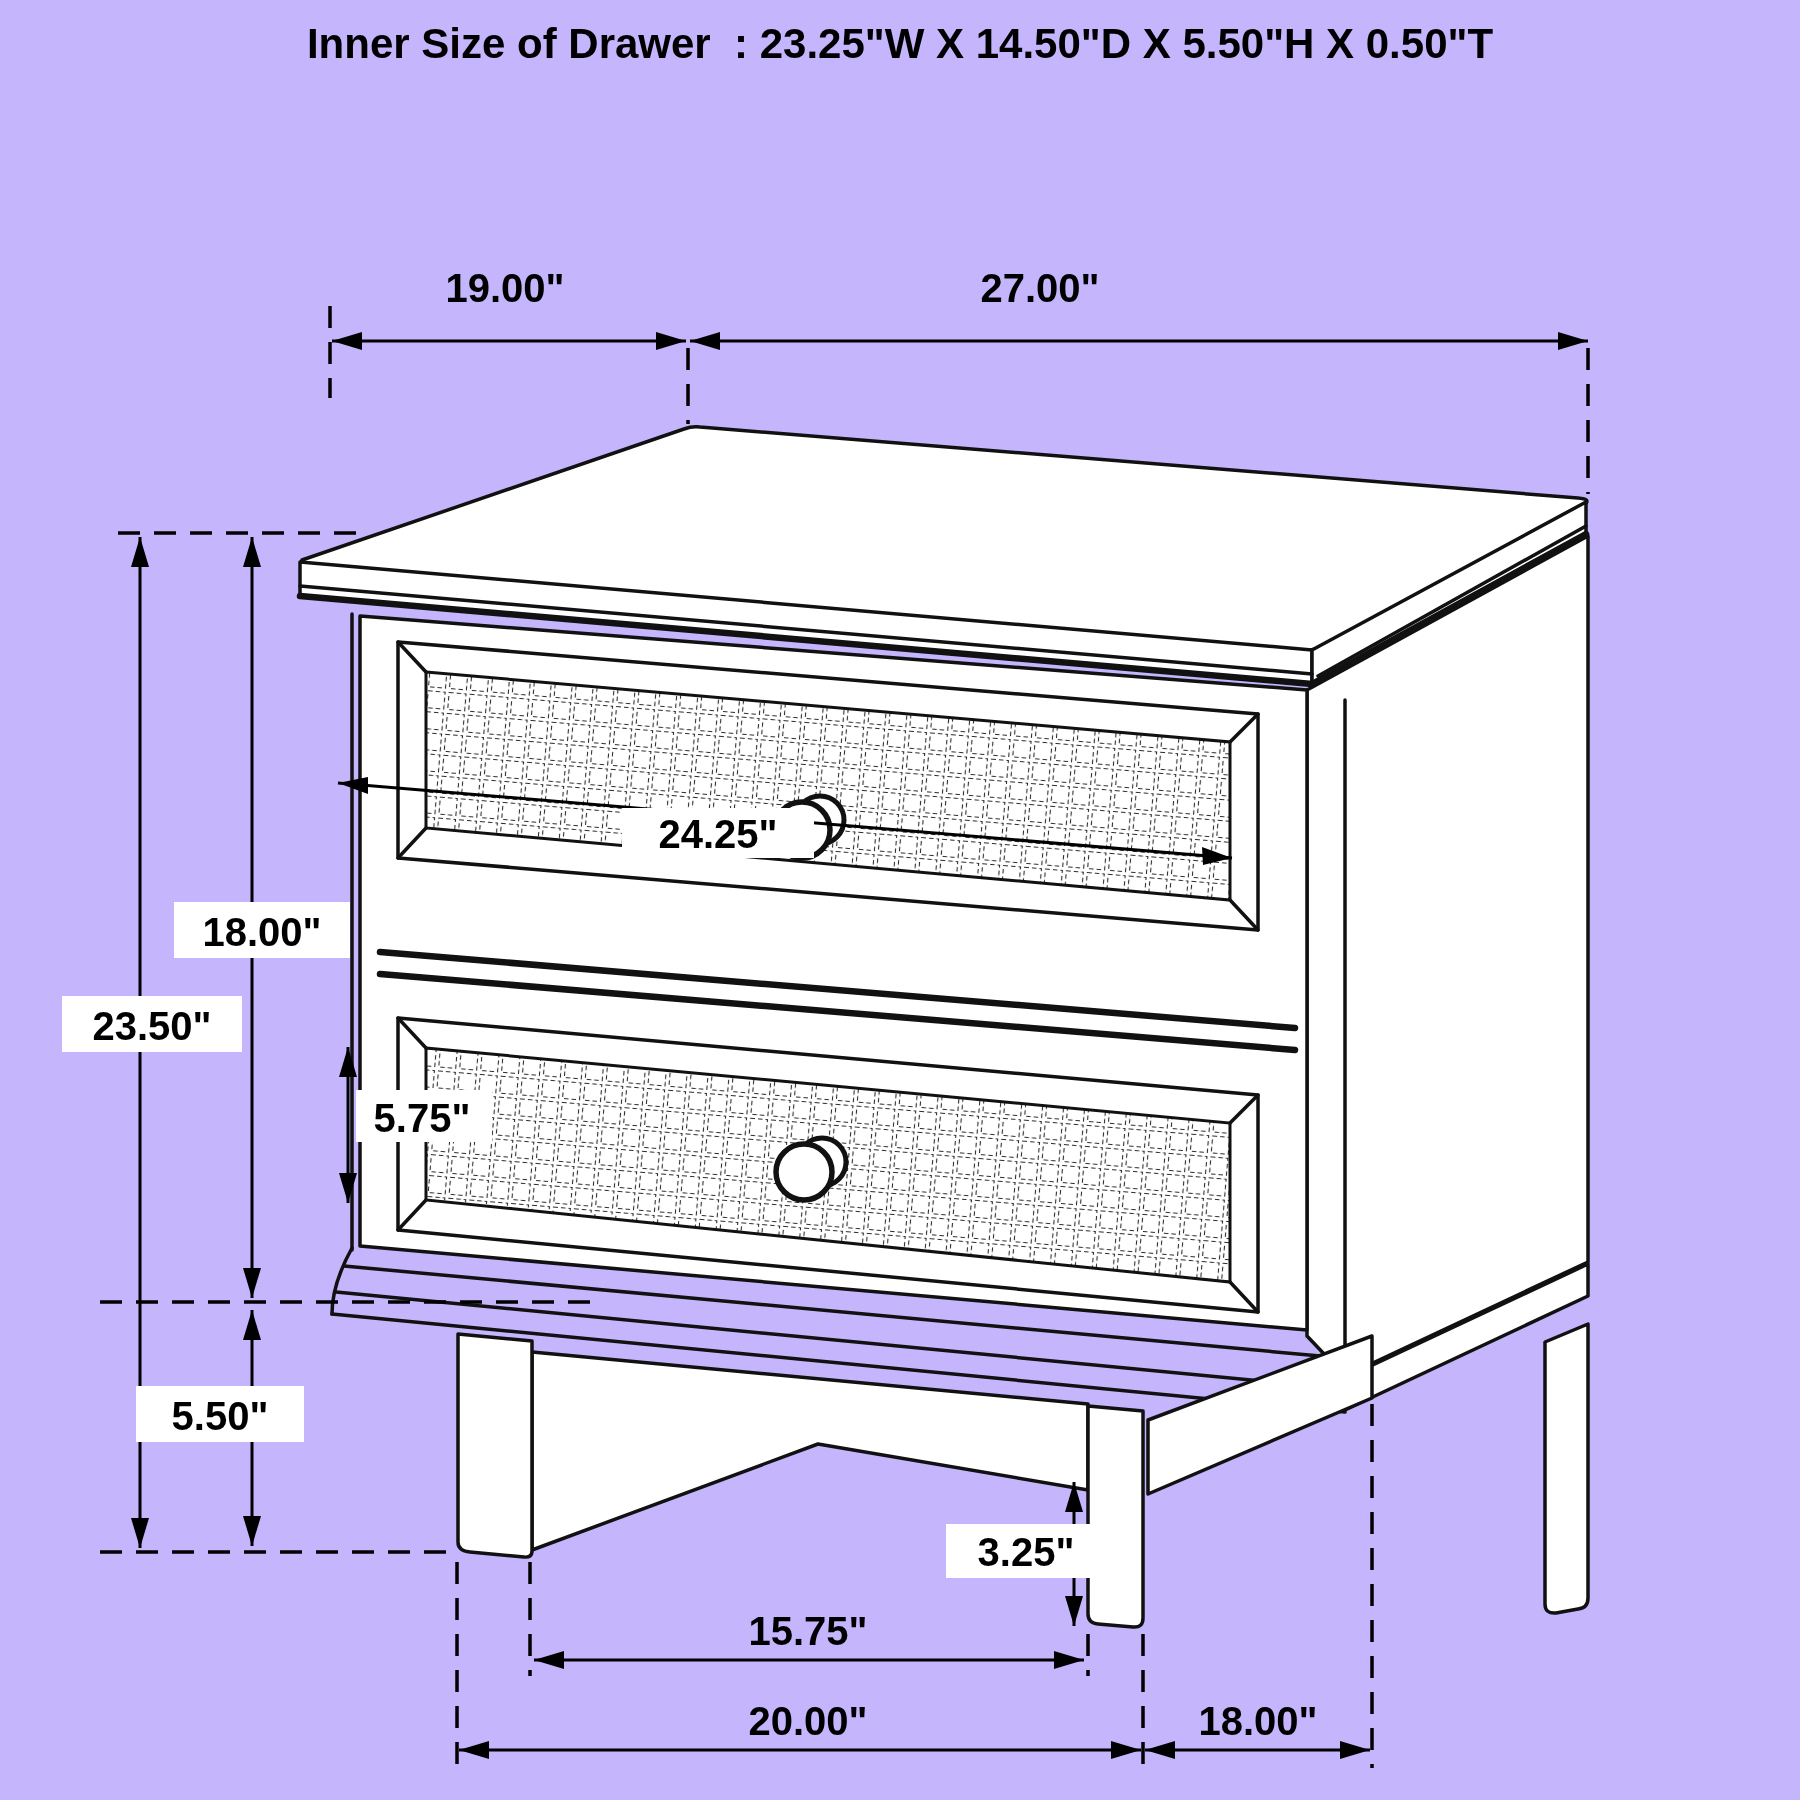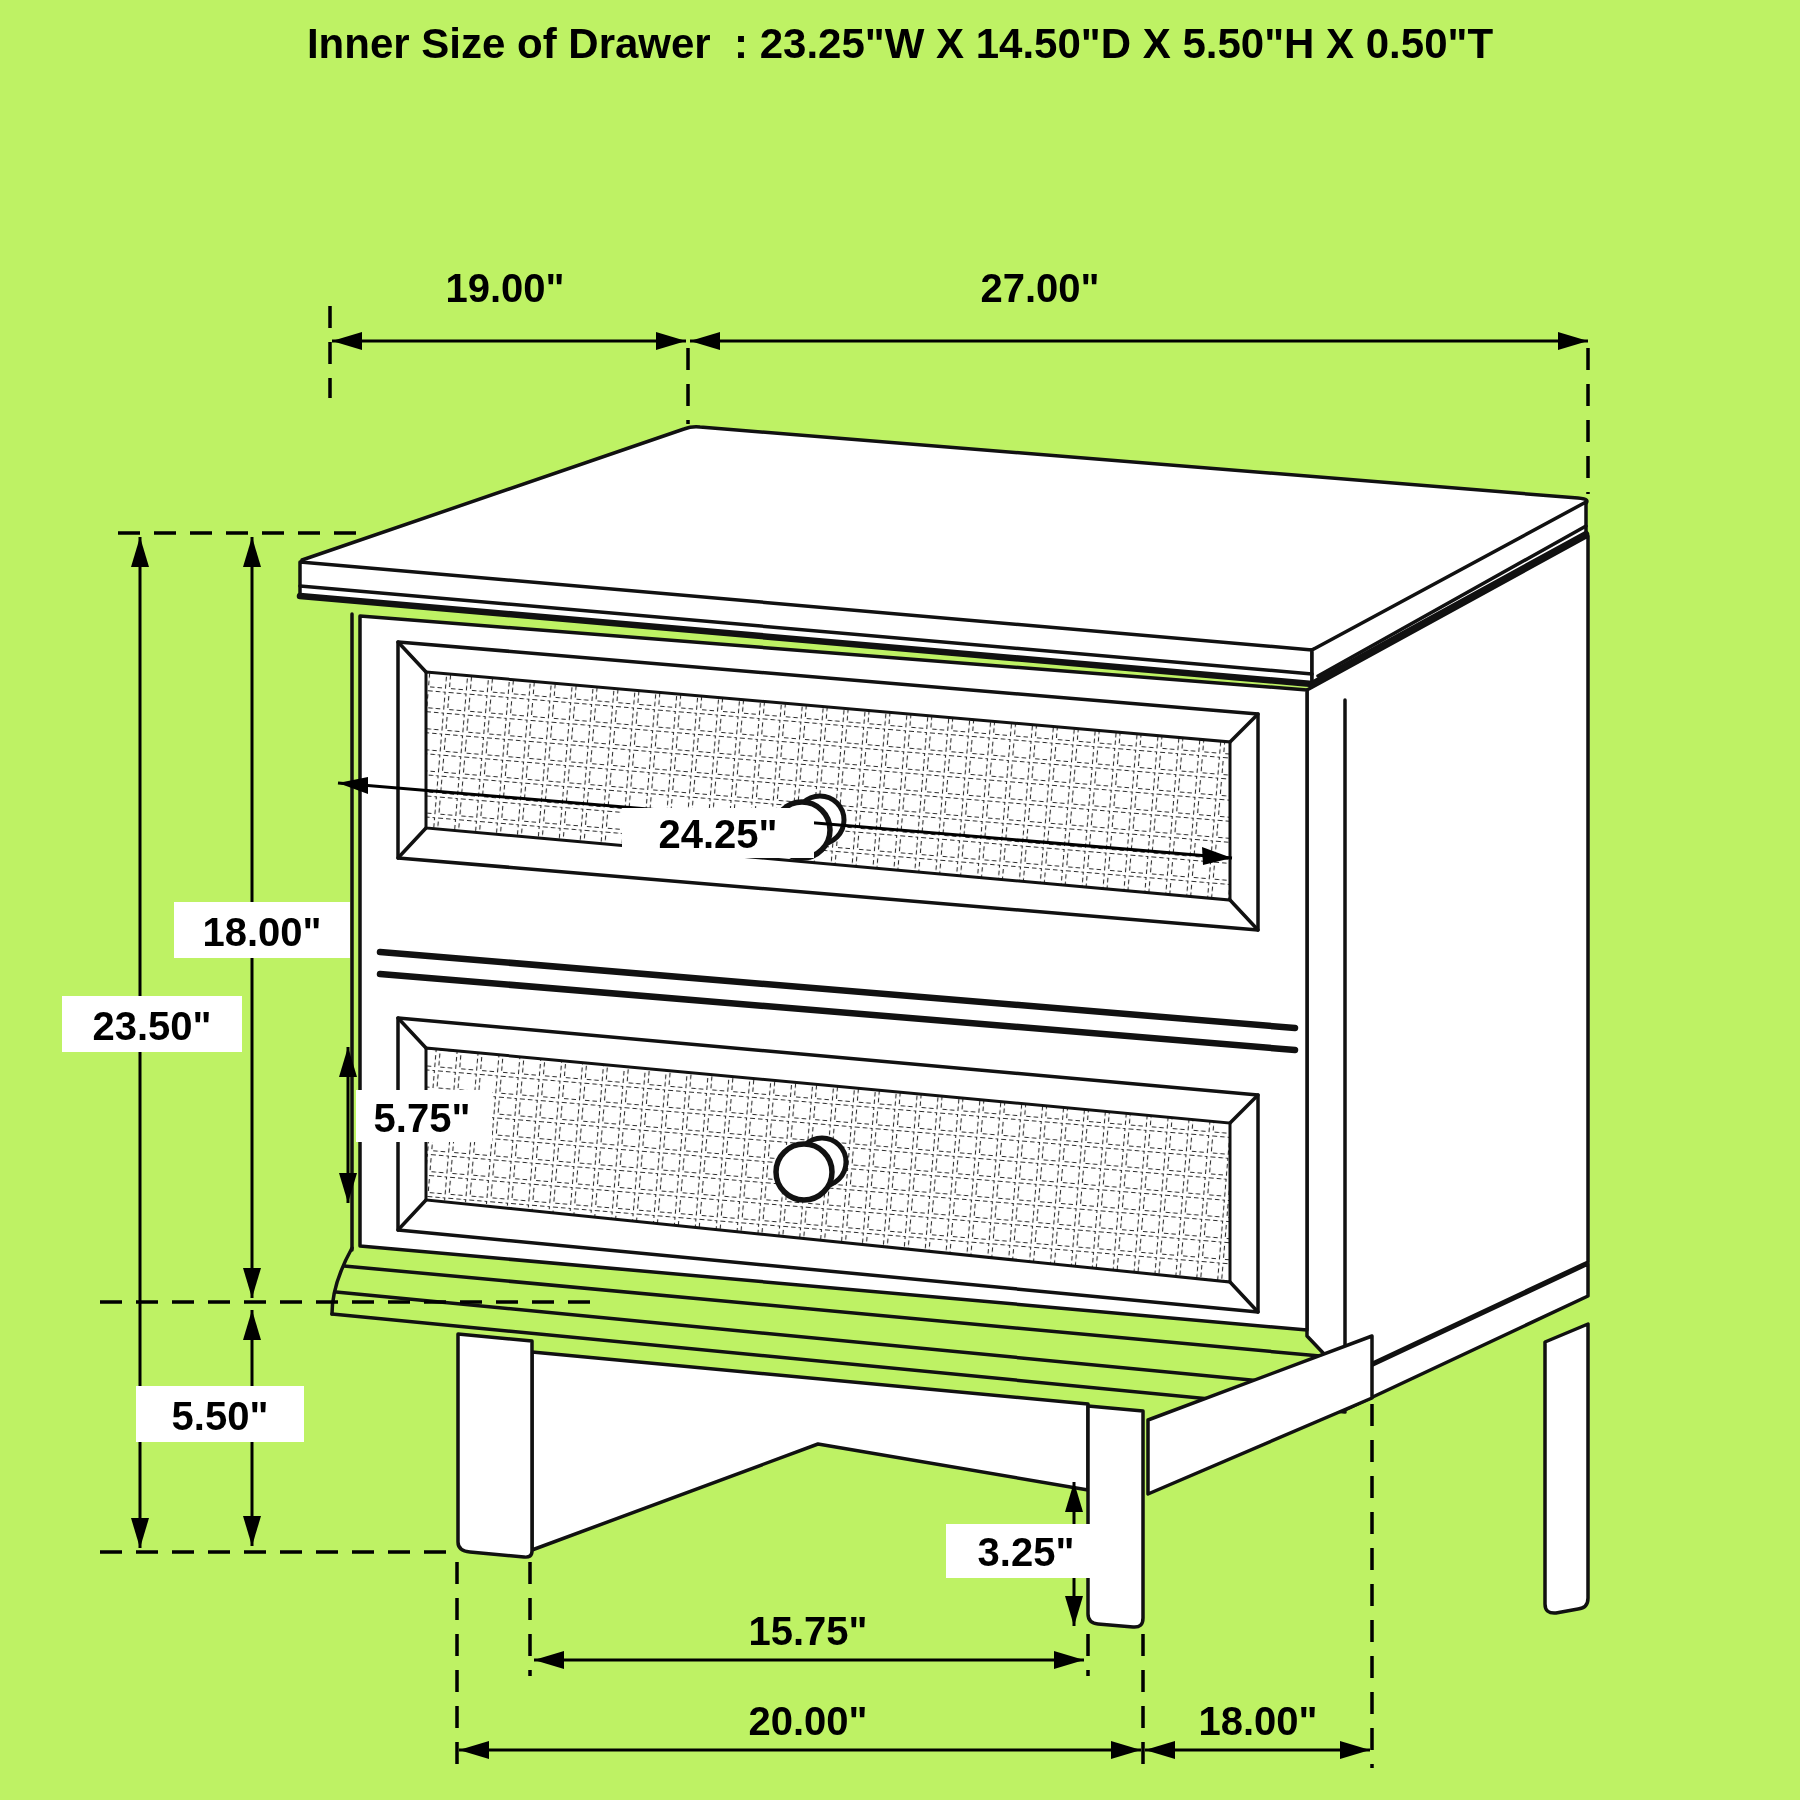--- a/index.html
+++ b/index.html
@@ -1,16 +1,16 @@
 <!DOCTYPE html>
 <html><head>
 <meta charset="utf-8">
 <style>
   html,body{margin:0;padding:0;background:#ffffff;}
-  .canvas{width:1800px;height:1800px;position:relative;background:#bef264;
+  .canvas{width:1800px;height:1800px;position:relative;background:#c4b5fd;
           font-family:"Liberation Sans", sans-serif;}
   svg{display:block;}
   .dim-text{font-family:"Liberation Sans", sans-serif;font-weight:bold;font-size:40px;fill:#000;}
   .title-text{font-family:"Liberation Sans", sans-serif;font-weight:bold;font-size:42px;fill:#000;white-space:pre;}
   .ln{stroke:#000;stroke-width:3;fill:none;}
   .dash{stroke:#000;stroke-width:3.5;fill:none;stroke-dasharray:22 14;}
   .draw{stroke:#111;stroke-width:3.5;fill:none;stroke-linejoin:round;stroke-linecap:round;}
   .draw-fill{stroke:#111;stroke-width:3.5;fill:#fff;stroke-linejoin:round;}
   .thick{stroke:#111;stroke-width:6.5;fill:none;stroke-linecap:round;}
   .ah{fill:#000;stroke:none;}

